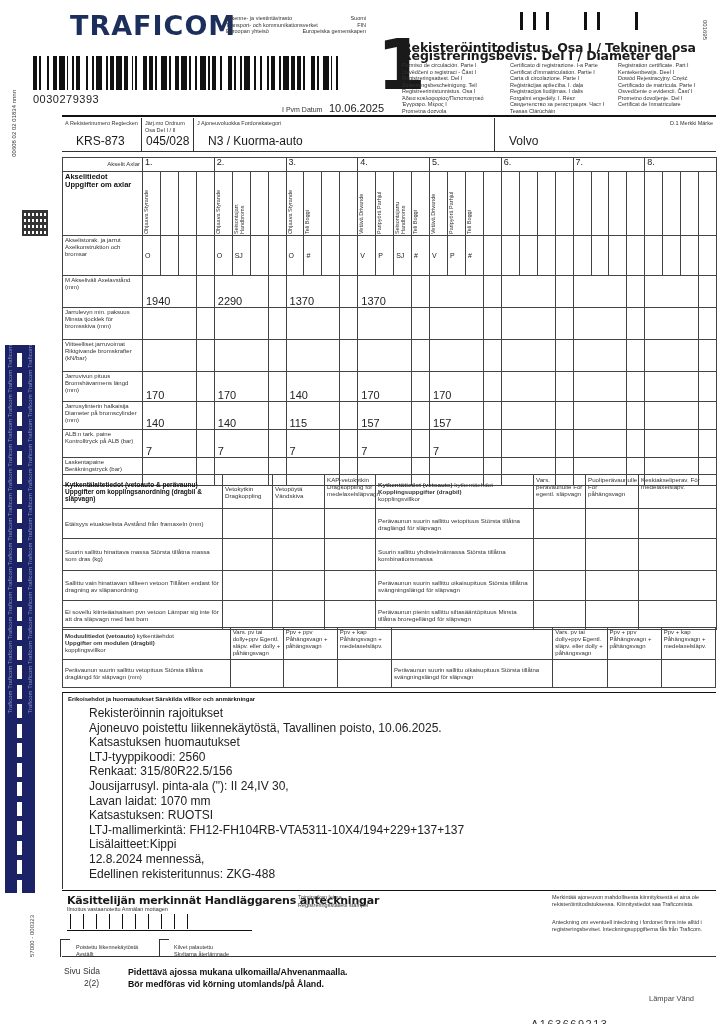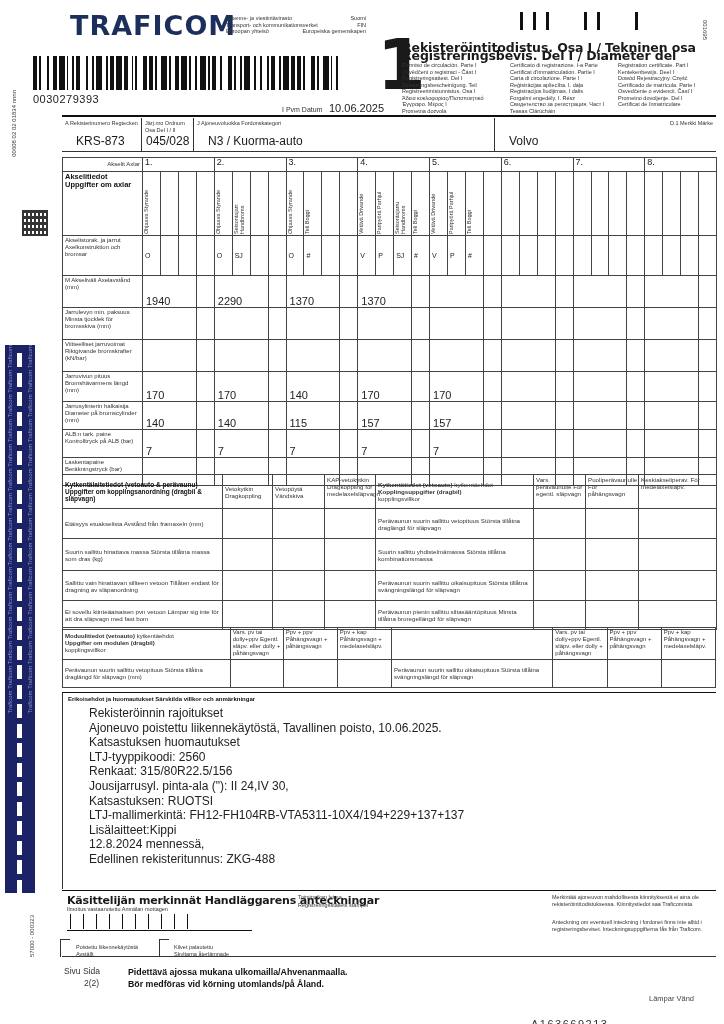--- a/index.html
+++ b/index.html
@@ -720,20 +720,21 @@
 
 <div class="abs remarks">
   <div class="remarks-title">Erikoisehdot ja huomautukset Särskilda villkor och anmärkningar</div>
   <div id="remarks-lines">
       <div class="remarks-line">Rekisteröinnin rajoitukset</div>
       <div class="remarks-line">Ajoneuvo poistettu liikennekäytöstä, Tavallinen poisto, 10.06.2025.</div>
       <div class="remarks-line">Katsastuksen huomautukset</div>
       <div class="remarks-line">LTJ-tyyppikoodi: 2560</div>
       <div class="remarks-line">Renkaat: 315/80R22.5/156</div>
       <div class="remarks-line">Jousijarrusyl. pinta-ala ("): II 24,IV 30,</div>
+      <div class="remarks-line">Lavan laidat: 1070 mm</div>
       <div class="remarks-line">Katsastuksen: RUOTSI</div>
       <div class="remarks-line">LTJ-mallimerkintä: FH12-FH104RB-VTA5311-10X4/194+229+137+137</div>
       <div class="remarks-line">Lisälaitteet:Kippi</div>
       <div class="remarks-line">12.8.2024 mennessä,</div>
       <div class="remarks-line">Edellinen rekisteritunnus: ZKG-488</div>
     </div>
 </div>
 
 <div class="abs handler">
   <div class="abs handler-title">Käsittelijän merkinnät Handläggarens anteckningar</div>

